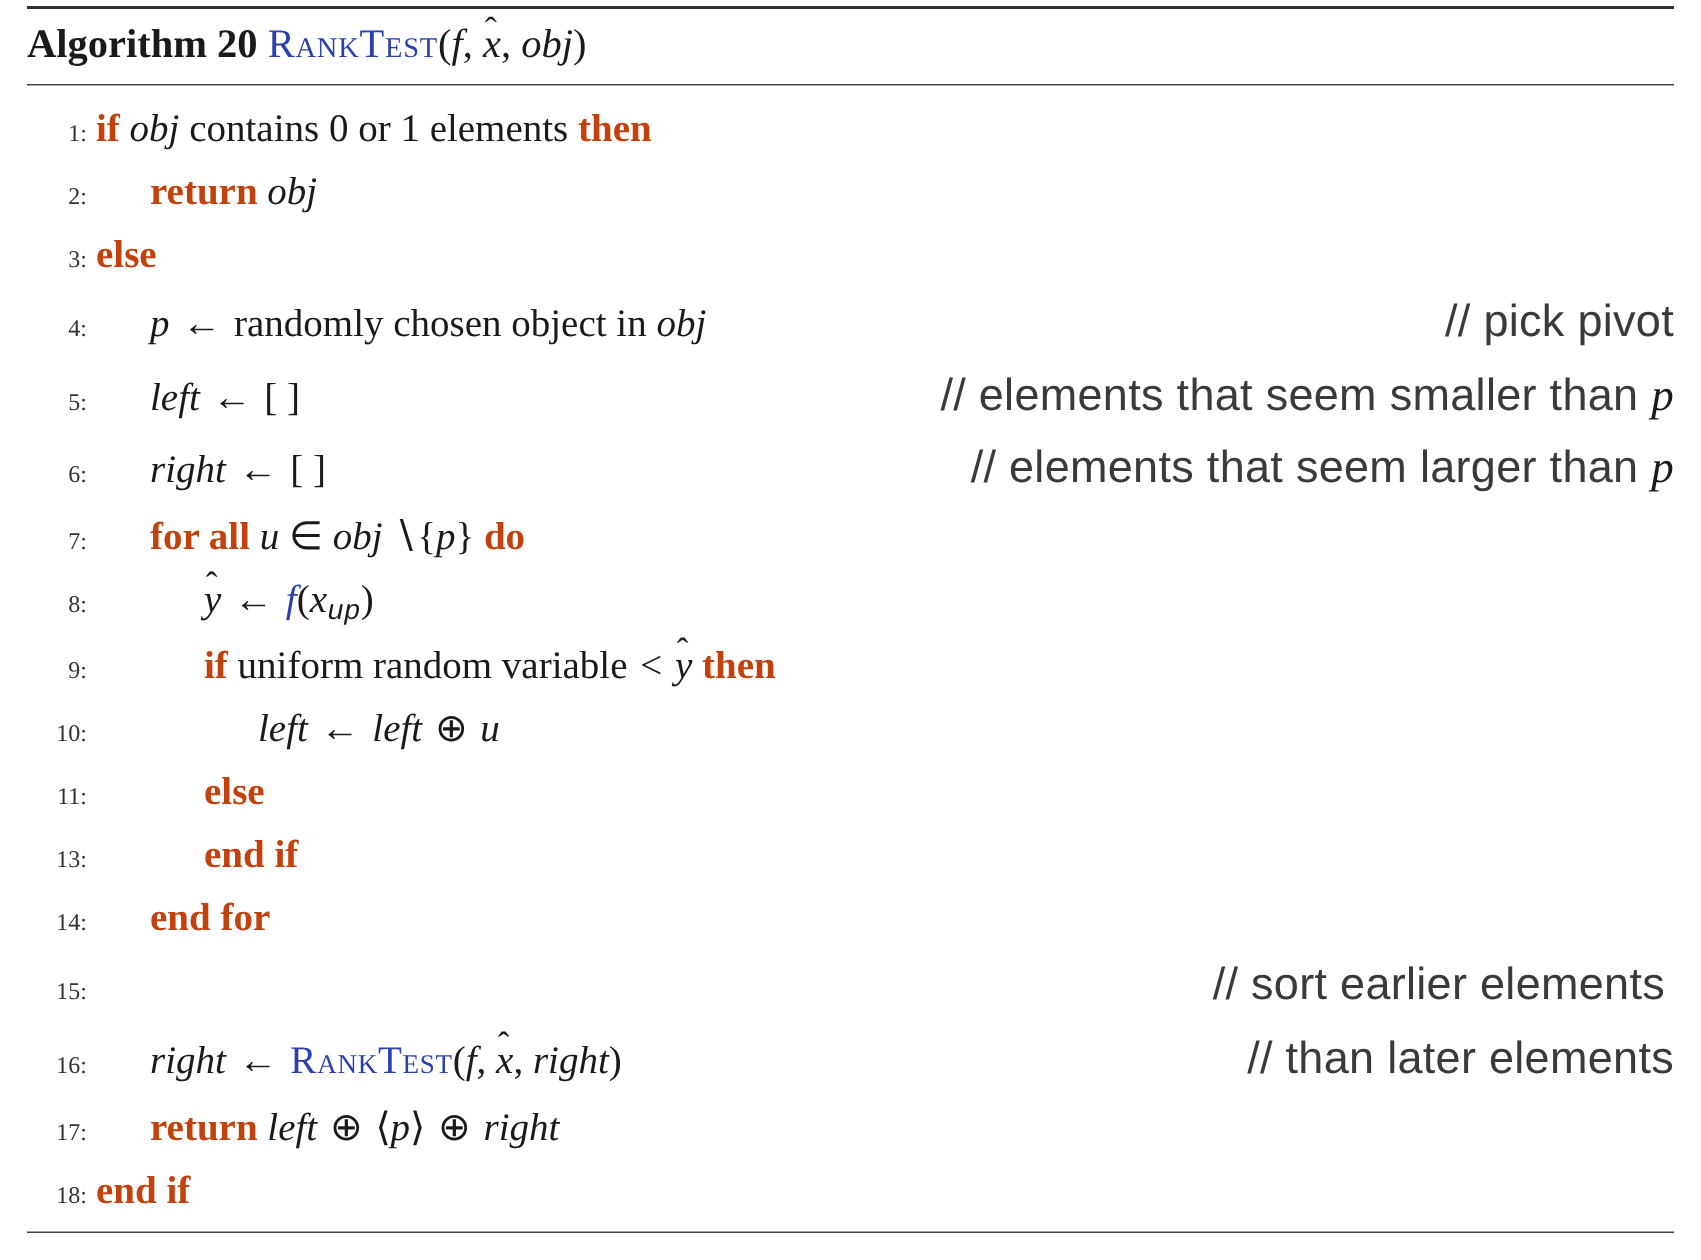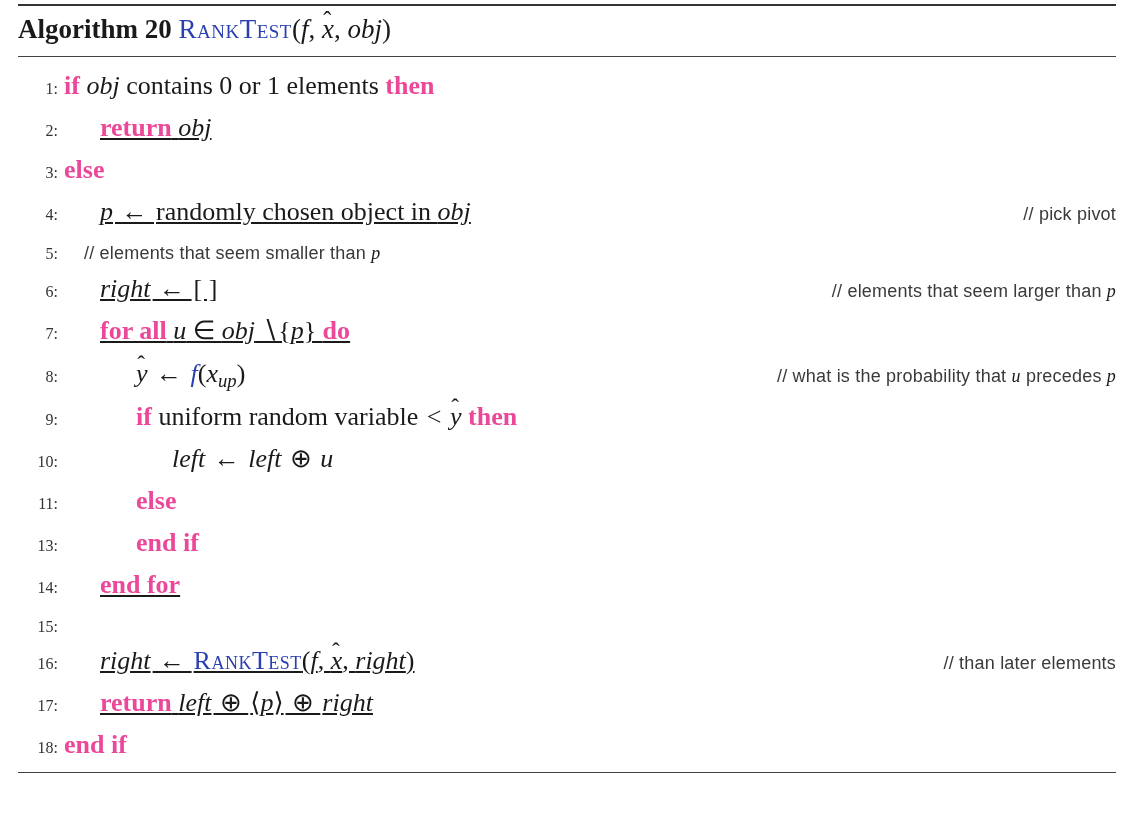--- a/index.html
+++ b/index.html
@@ -47,43 +47,43 @@
     font-size: 16px;
     color: #333;
     padding-top: 8px;
     font-family: Palatino, "Palatino Linotype", serif;
   }
   .code {
     white-space: nowrap;
   }
   .comment {
     font-family: "Helvetica Neue", Helvetica, Arial, sans-serif;
-    font-size: 18px;
+    font-size: 30px;
     color: #3a3a3a;
-    text-align: left;
+    text-align: right;
     padding-left: 20px;
     letter-spacing: 0.2px;
   }
   .comment .mi { font-family: Palatino, "Palatino Linotype", Georgia, serif; font-style: italic; color:#1a1a1a; }
-  .kw { font-weight: 700; color:#ec4899; }
+  .kw { font-weight: 700; color:#c2410c; }
   .mi { font-style: italic; color:#1a1a1a; }
   .mi.hat { position: relative; }
   .mi.hat::before {
     content: "ˆ";
     position: absolute;
     left: 0.05em;
     top: -0.55em;
     font-style: normal;
     font-size: 0.9em;
   }
   .op { padding: 0 2px; }
-  .ind1 { padding-left: 36px; text-decoration: underline; }
+  .ind1 { padding-left: 36px; }
   .ind2 { padding-left: 72px; }
   .ind3 { padding-left: 108px; }
-  .sub { font-size: 0.72em; vertical-align: -0.25em; font-style: italic; }
+  .sub { font-size: 0.72em; vertical-align: -0.25em; font-style: italic; font-family: Liberation Mono, monospace; }
 </style>
 </head>
 <body>
 
 <div class="page">
 
   <div class="rule"></div>
 
   <div class="header">
     <span class="algo-label">Algorithm 20</span>
@@ -124,20 +124,23 @@
     <div class="line">
       <span class="lnum">4:</span>
       <span class="code ind1">
         <span class="mi">p</span><span class="op"> ← </span><span>randomly chosen object in </span><span class="mi">obj</span>
       </span>
       <span class="comment">// pick pivot</span>
     </div>
 
     <div class="line">
       <span class="lnum">5:</span>
+      <span class="code ind1">
+        <span class="mi">left</span><span class="op"> ← </span><span>[ ]</span>
+      </span>
       <span class="comment"><span>// elements that seem smaller than </span><span class="mi">p</span></span>
     </div>
 
     <div class="line">
       <span class="lnum">6:</span>
       <span class="code ind1">
         <span class="mi">right</span><span class="op"> ← </span><span>[ ]</span>
       </span>
       <span class="comment"><span>// elements that seem larger than </span><span class="mi">p</span></span>
     </div>
@@ -149,21 +152,20 @@
         <span> </span><span class="mi">u</span><span> ∈ </span><span class="mi">obj</span><span> ∖{</span><span class="mi">p</span><span>} </span><span class="kw">do</span>
       </span>
       <span></span>
     </div>
 
     <div class="line">
       <span class="lnum">8:</span>
       <span class="code ind2">
         <span class="mi hat">y</span><span class="op"> ← </span><span class="mi" style="color:#2a3fb0">f</span><span>(</span><span class="mi">x</span><span class="sub">up</span><span>)</span>
       </span>
-      <span class="comment"><span>// what is the probability that </span><span class="mi">u</span><span> precedes </span><span class="mi">p</span></span>
     </div>
 
     <div class="line">
       <span class="lnum">9:</span>
       <span class="code ind2">
         <span class="kw">if</span><span> uniform random variable </span><span class="op">&lt;</span>
         <span> </span><span class="mi hat">y</span>
         <span> </span><span class="kw">then</span>
       </span>
       <span></span>
@@ -197,20 +199,21 @@
     <div class="line">
       <span class="lnum">14:</span>
       <span class="code ind1">
         <span class="kw">end for</span>
       </span>
       <span></span>
     </div>
 
     <div class="line">
       <span class="lnum">15:</span>
+      <span class="comment">// sort earlier elements</span>
     </div>
 
     <div class="line">
       <span class="lnum">16:</span>
       <span class="code ind1">
         <span class="mi">right</span><span class="op"> ← </span><span class="fname">RankTest</span><span>(</span><span class="mi">f</span><span>, </span><span class="mi hat">x</span><span>, </span><span class="mi">right</span><span>)</span>
       </span>
       <span class="comment">// than later elements</span>
     </div>
 

